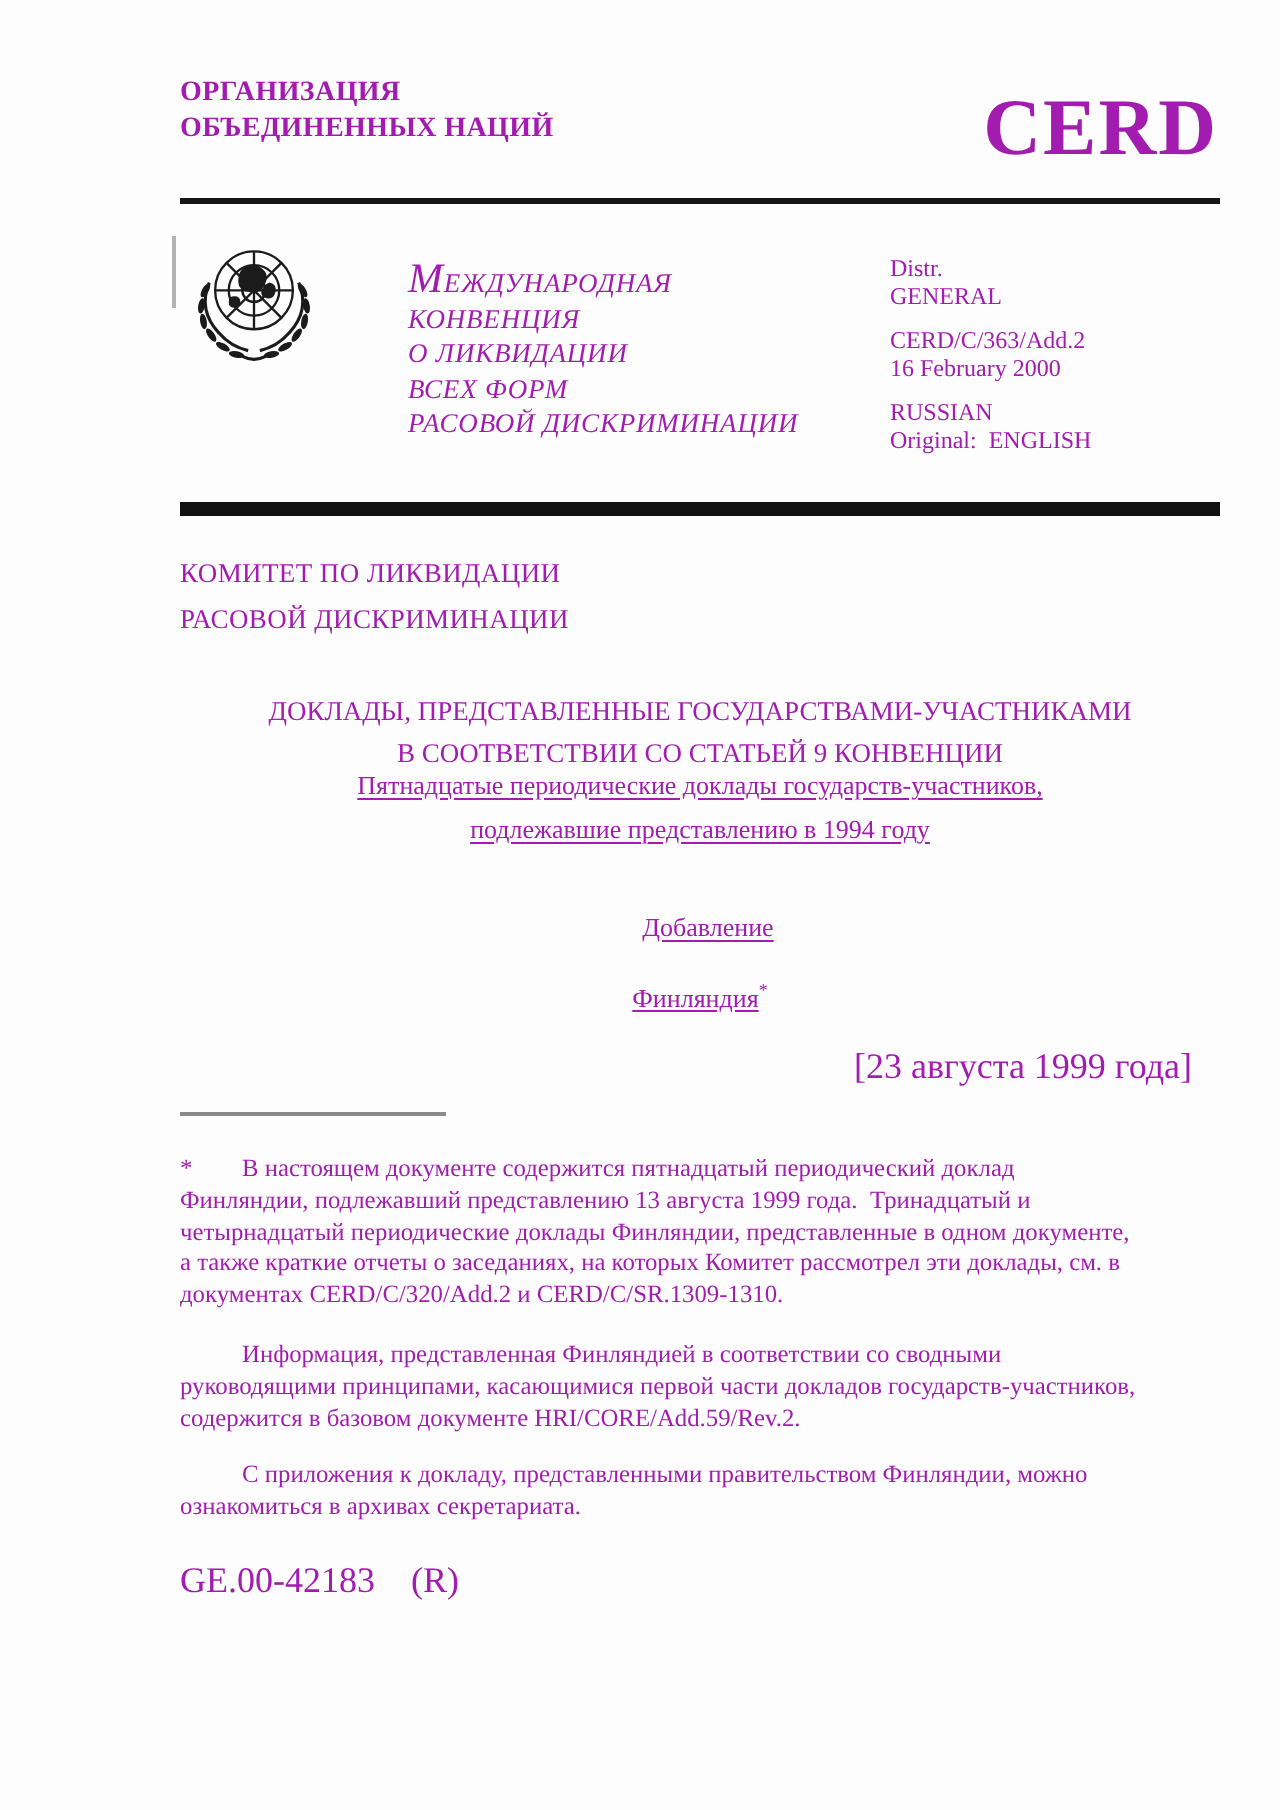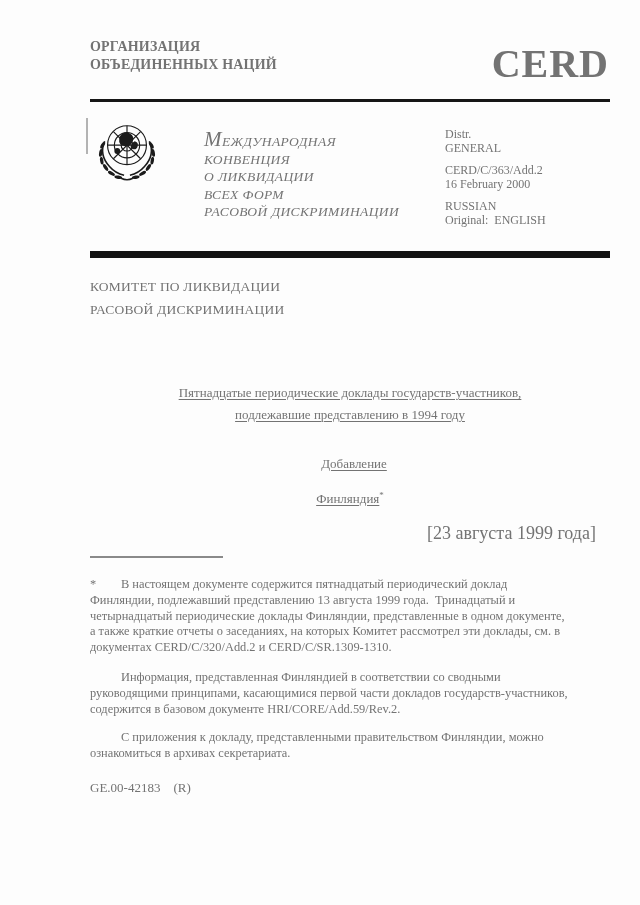--- a/index.html
+++ b/index.html
@@ -1,18 +1,18 @@
 <!DOCTYPE html>
 <html><head>
 <meta charset="utf-8">
 <style>
   html,body { margin:0; padding:0; background:#e8e8e8; }
   .page {
     position:relative; width:640px; height:905px; margin:0 auto;
-    background:#fdfdfd; color:#737373; overflow:hidden;
+    background:#fdfdfd; color:#a21caf; overflow:hidden;
     font-family:"Liberation Serif","DejaVu Serif",serif;
   }
   .abs { position:absolute; }
 
   
   .org { left:90px; top:38px; font-weight:bold; font-size:14px; line-height:18px; letter-spacing:.2px; }
   .cerd { right:31px; top:40px; font-weight:bold; font-size:40px; letter-spacing:1px; }
   .rule-thin  { left:90px; top:99px;  width:520px; height:3px; background:#161616; }
   .rule-thick { left:90px; top:251px; width:520px; height:7px; background:#121212; }
 
@@ -38,21 +38,21 @@
   
   .fnsep { left:90px; top:556px; width:133px; height:2px; background:#8a8a8a; }
   .fn  { left:90px; width:527px; font-size:12.4px; line-height:15.8px; }
   .fn1 { top:577px; }
   .fn2 { top:670px;font-family:Liberation Serif, serif; }
   .fn3 { top:730px; }
   .fn-line { white-space:pre; }
   .fn-star { display:inline-block; width:31px; }
   .indent  { padding-left:31px; }
 
-  .footer { left:90px; top:780px; font-size:13px; white-space:pre; }
+  .footer { left:90px; top:780px; font-size:18px; white-space:pre; }
 </style>
 </head>
 <body>
 
 <div class="page">
 
   <div class="abs org">
     <div>ОРГАНИЗАЦИЯ</div>
     <div>ОБЪЕДИНЕННЫХ НАЦИЙ</div>
   </div>
@@ -117,20 +117,24 @@
     <div>Original:  ENGLISH</div>
   </div>
 
   <div class="abs rule-thick"></div>
 
   <div class="abs committee">
     <div>КОМИТЕТ ПО ЛИКВИДАЦИИ</div>
     <div>РАСОВОЙ ДИСКРИМИНАЦИИ</div>
   </div>
 
+  <div class="abs title">
+    <div>ДОКЛАДЫ, ПРЕДСТАВЛЕННЫЕ ГОСУДАРСТВАМИ-УЧАСТНИКАМИ</div>
+    <div>В СООТВЕТСТВИИ СО СТАТЬЕЙ 9 КОНВЕНЦИИ</div>
+  </div>
 
   <div class="abs subtitle">
     <div><span class="u">Пятнадцатые периодические доклады государств-участников,</span></div>
     <div><span class="u">подлежавшие представлению в 1994 году</span></div>
   </div>
 
   <div class="abs addendum">
     <span class="u">Добавление</span>
   </div>
 

